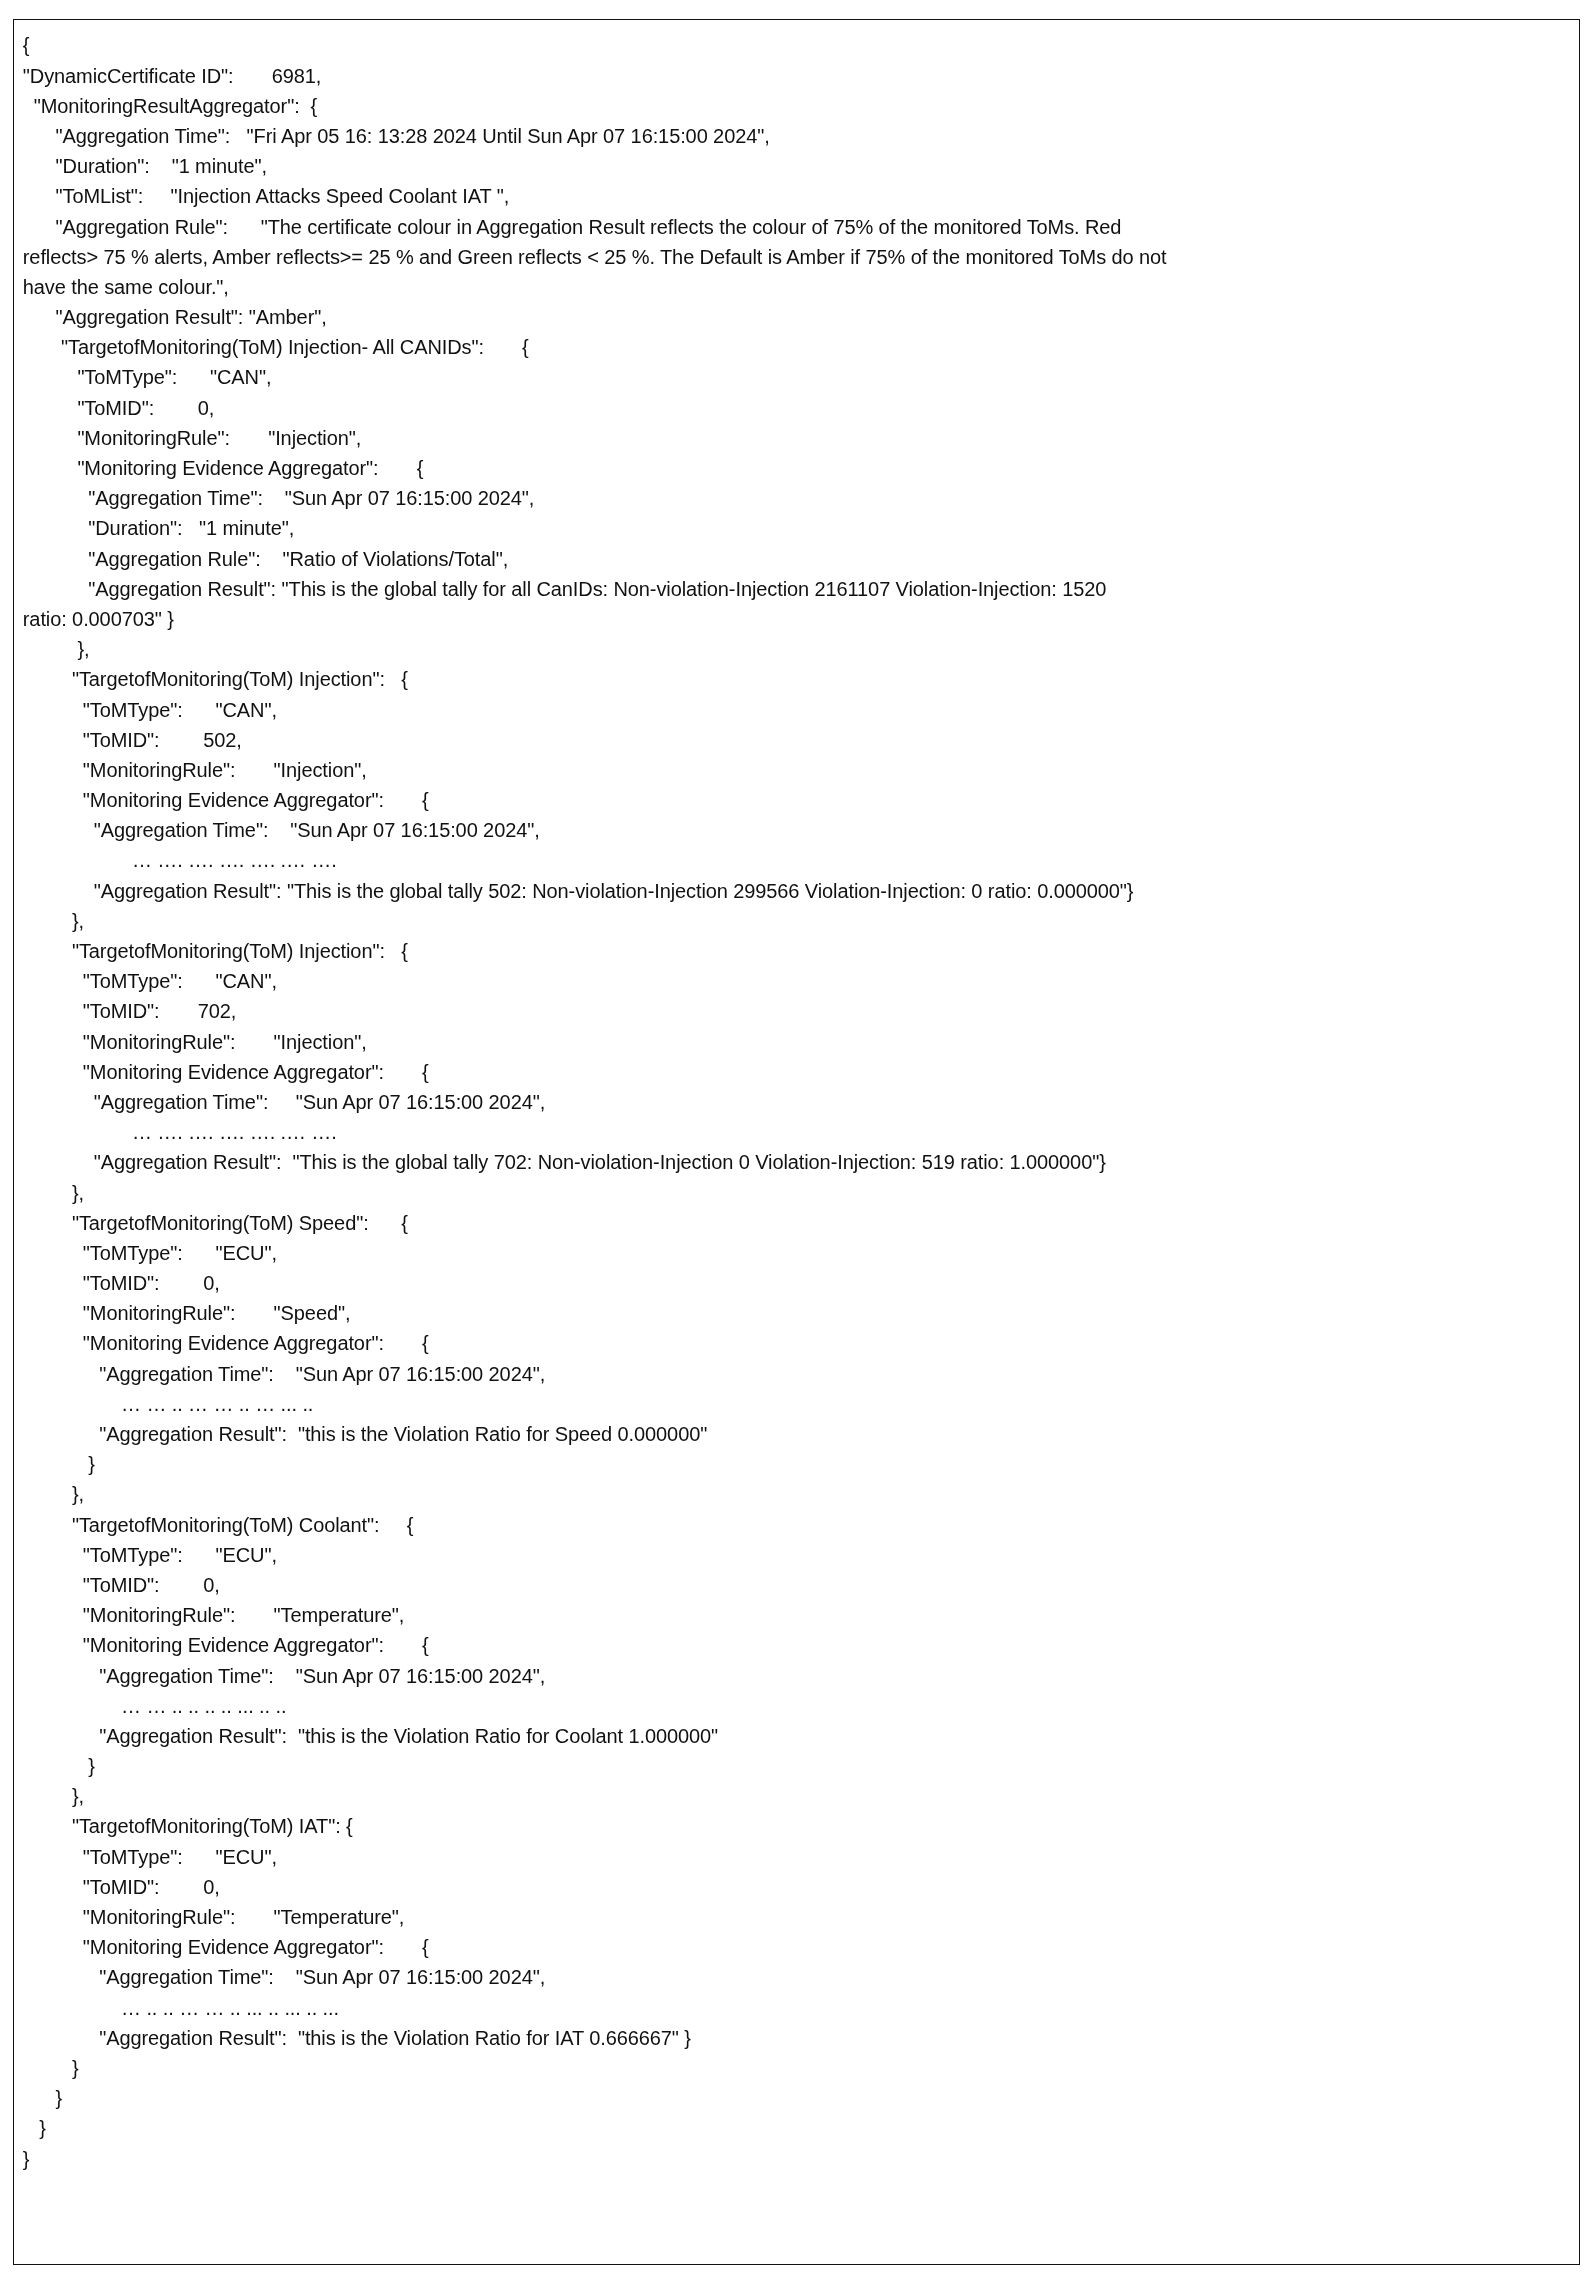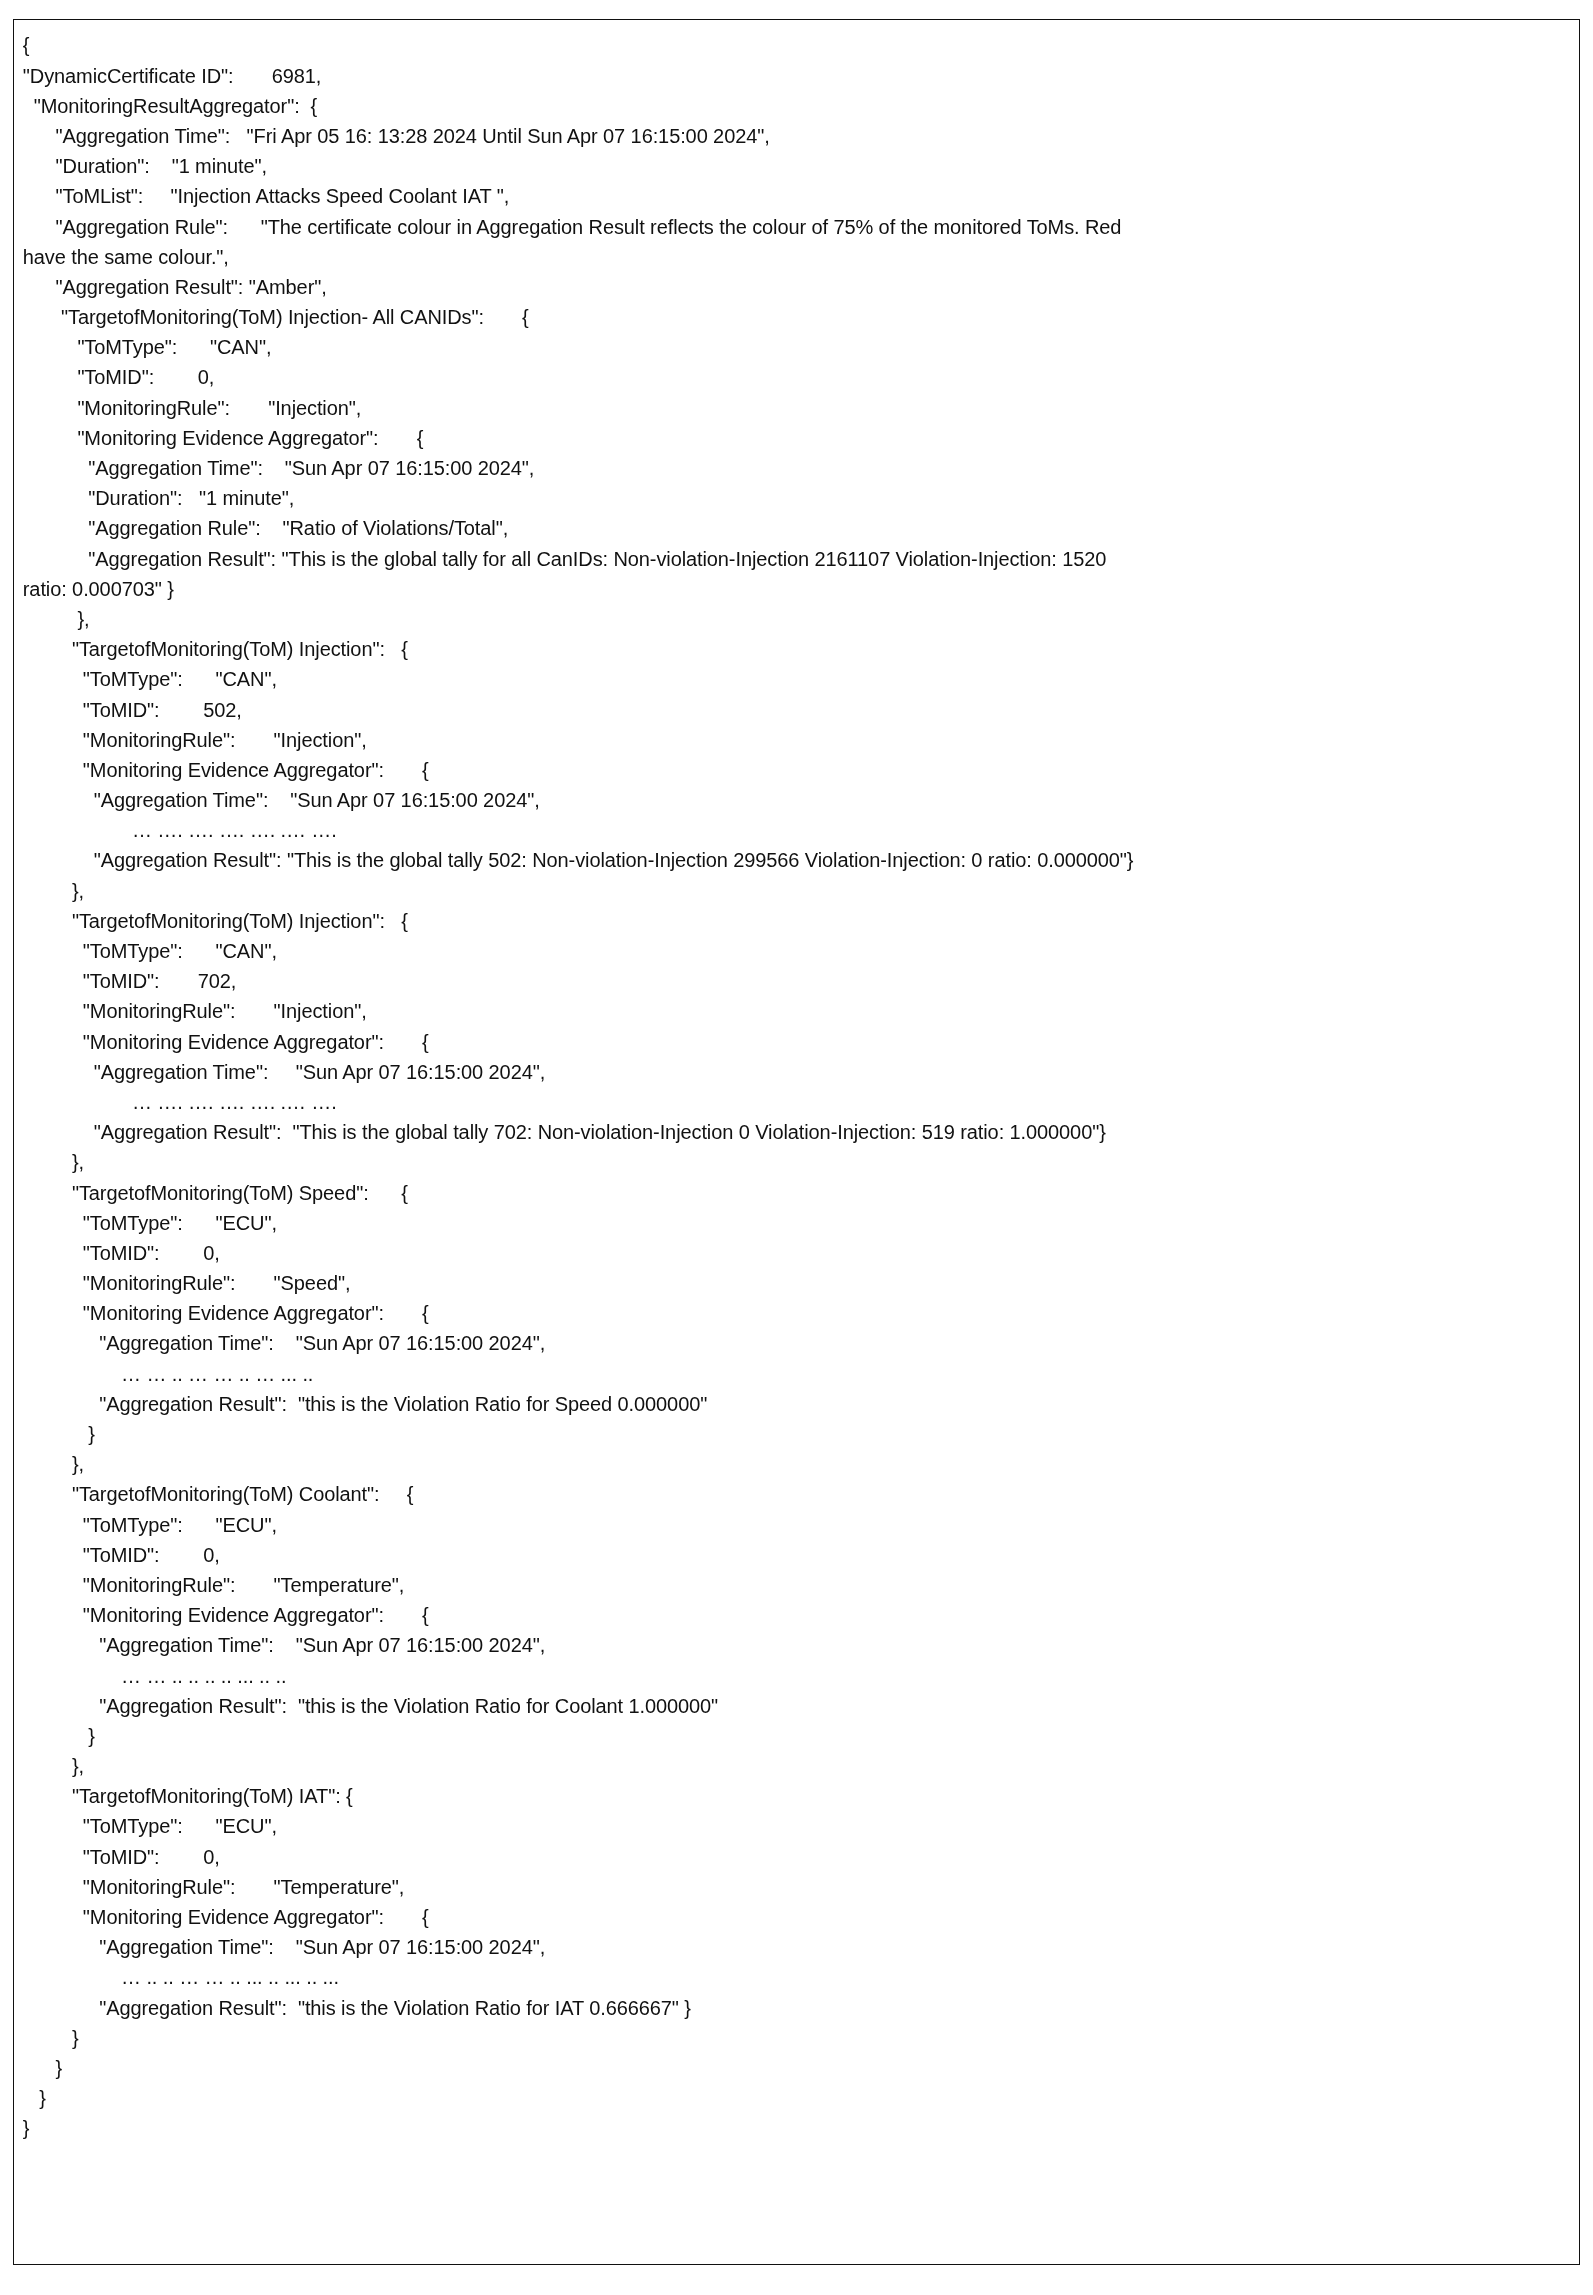--- a/index.html
+++ b/index.html
@@ -73,20 +73,21 @@
       <span class="jline"><span>  </span><span>"MonitoringResultAggregator":  {</span></span>
 
       <span class="jline"><span>      </span><span>"Aggregation Time":</span><span>   </span><span>"Fri Apr 05 16: 13:28 2024 Until Sun Apr 07 16:15:00 2024",</span></span>
 
       <span class="jline"><span>      </span><span>"Duration":</span><span>    </span><span>"1 minute",</span></span>
 
       <span class="jline"><span>      </span><span>"ToMList":</span><span>     </span><span>"Injection Attacks Speed Coolant IAT ",</span></span>
 
       <span class="jline"><span>      </span><span>"Aggregation Rule":</span><span>      </span><span>"The certificate colour in Aggregation Result reflects the colour of 75% of the monitored ToMs. Red</span></span>
 
+      <span class="jline">reflects&gt; 75 % alerts, Amber reflects&gt;= 25 % and Green reflects &lt; 25 %. The Default is Amber if 75% of the monitored ToMs do not</span>
 
       <span class="jline">have the same colour.",</span>
 
       <span class="jline"><span>      </span><span>"Aggregation Result":</span><span> </span><span>"Amber",</span></span>
 
       <span class="jline"><span>       </span><span>"TargetofMonitoring(ToM) Injection- All CANIDs":       {</span></span>
       <span class="jline"><span>          </span><span>"ToMType":</span><span>      </span><span>"CAN",</span></span>
       <span class="jline"><span>          </span><span>"ToMID":</span><span>        </span><span>0,</span></span>
       <span class="jline"><span>          </span><span>"MonitoringRule":</span><span>       </span><span>"Injection",</span></span>
       <span class="jline"><span>          </span><span>"Monitoring Evidence Aggregator":       {</span></span>

